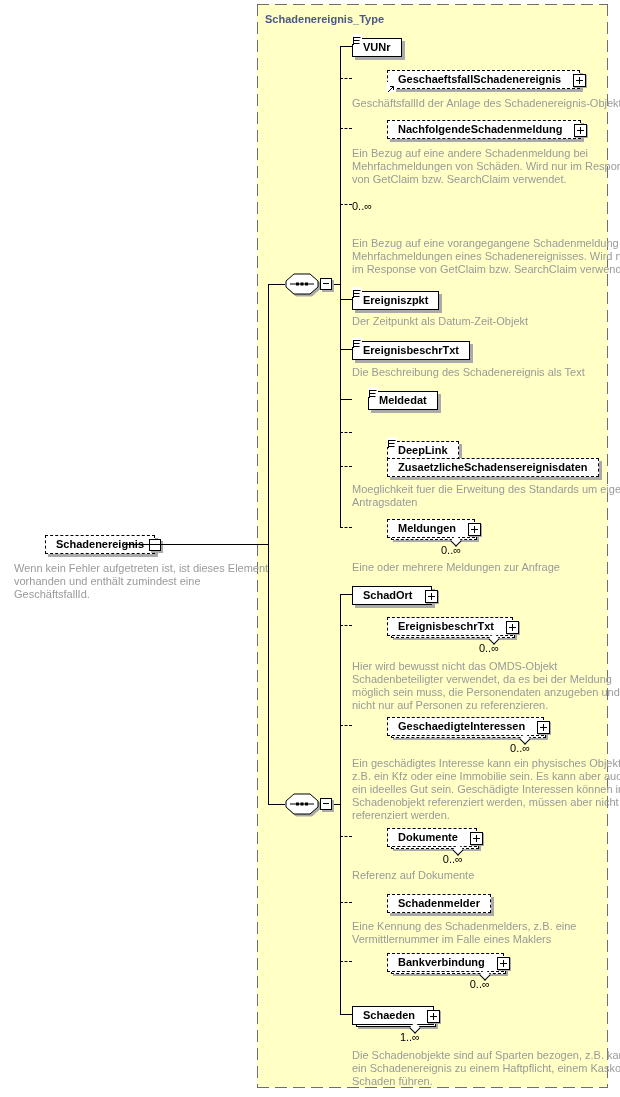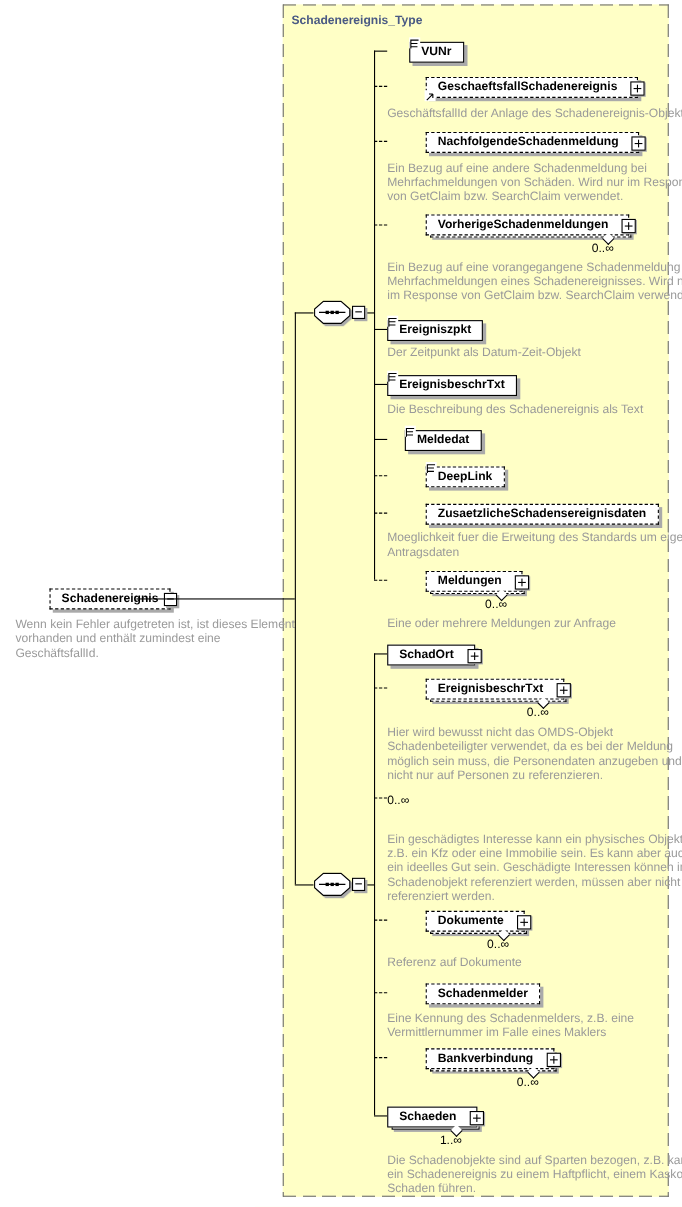--- a/index.html
+++ b/index.html
@@ -106,21 +106,21 @@
 
 <svg class="octa" style="left:285px;top:793px" width="34" height="22" viewBox="0 0 34 22">
   <path d="M9 1 H25 L33 8 V14 L25 21 H9 L1 14 V8 Z" fill="#fff" stroke="#000"></path>
   <line x1="5" y1="11" x2="29" y2="11" stroke="#000"></line>
   <rect x="11" y="9.5" width="3" height="3" fill="#000"></rect>
   <rect x="15.5" y="9.5" width="3" height="3" fill="#000"></rect>
   <rect x="20" y="9.5" width="3" height="3" fill="#000"></rect>
 </svg>
 <span class="minusbox" style="left:320px;top:798px"></span>
 
-<div class="row" style="left:372px;top:37px">
+<div class="row" style="left:352px;top:37px">
   <div class="ebox">
     <span class="lines-icon"><svg width="10" height="10">
           <path d="M1.5 1 V9 M1.5 1.5 H8.5 M1.5 4.5 H7.5 M1.5 7.5 H7.5" stroke="#000" fill="none"></path>
         </svg></span>
     <span>VUNr</span>
   </div>
 </div>
 
 <div class="row" style="left:352px;top:69px">
   <div class="ebox dashed has-plus">
@@ -135,25 +135,20 @@
 
 <div class="row" style="left:352px;top:119px">
   <div class="ebox dashed has-plus">
     <span>NachfolgendeSchadenmeldung</span>
     <span class="plusbox"></span>
   </div>
 </div>
 <div class="anno" style="left:352px;top:147px">Ein Bezug auf eine andere Schadenmeldung bei Mehrfachmeldungen von Schäden. Wird nur im Response von GetClaim bzw. SearchClaim verwendet.</div>
 
 <div class="row" style="left:352px;top:194px">
-  <div class="ebox dashed has-plus rep">
-    <span>VorherigeSchadenmeldungen</span>
-    <span class="plusbox"></span>
-    <span class="rep-mark"></span>
-  </div>
   <span class="card">0..∞</span>
 </div>
 <div class="anno" style="left:352px;top:237px">Ein Bezug auf eine vorangegangene Schadenmeldung bei Mehrfachmeldungen eines Schadenereignisses. Wird nur im Response von GetClaim bzw. SearchClaim verwendet.</div>
 
 <div class="row" style="left:352px;top:290px">
   <div class="ebox">
     <span class="lines-icon"><svg width="10" height="10">
           <path d="M1.5 1 V9 M1.5 1.5 H8.5 M1.5 4.5 H7.5 M1.5 7.5 H7.5" stroke="#000" fill="none"></path>
         </svg></span>
     <span>Ereigniszpkt</span>
@@ -173,21 +168,21 @@
 
 <div class="row" style="left:368px;top:390px">
   <div class="ebox">
     <span class="lines-icon"><svg width="10" height="10">
           <path d="M1.5 1 V9 M1.5 1.5 H8.5 M1.5 4.5 H7.5 M1.5 7.5 H7.5" stroke="#000" fill="none"></path>
         </svg></span>
     <span>Meldedat</span>
   </div>
 </div>
 
-<div class="row" style="left:352px;top:423px">
+<div class="row" style="left:352px;top:440px">
   <div class="ebox dashed">
     <span class="lines-icon"><svg width="10" height="10">
           <path d="M1.5 1 V9 M1.5 1.5 H8.5 M1.5 4.5 H7.5 M1.5 7.5 H7.5" stroke="#000" fill="none"></path>
         </svg></span>
     <span>DeepLink</span>
   </div>
 </div>
 
 <div class="row" style="left:352px;top:457px">
   <div class="ebox dashed">
@@ -217,20 +212,25 @@
   <div class="ebox dashed has-plus rep">
     <span>EreignisbeschrTxt</span>
     <span class="plusbox"></span>
     <span class="rep-mark"></span>
   </div>
   <span class="card">0..∞</span>
 </div>
 <div class="anno" style="left:352px;top:660px">Hier wird bewusst nicht das OMDS-Objekt Schadenbeteiligter verwendet, da es bei der Meldung möglich sein muss, die Personendaten anzugeben und nicht nur auf Personen zu referenzieren.</div>
 
 <div class="row" style="left:352px;top:716px">
+  <div class="ebox dashed has-plus rep">
+    <span>GeschaedigteInteressen</span>
+    <span class="plusbox"></span>
+    <span class="rep-mark"></span>
+  </div>
   <span class="card">0..∞</span>
 </div>
 <div class="anno" style="left:352px;top:757px">Ein geschädigtes Interesse kann ein physisches Objekt, z.B. ein Kfz oder eine Immobilie sein. Es kann aber auch ein ideelles Gut sein. Geschädigte Interessen können im Schadenobjekt referenziert werden, müssen aber nicht referenziert werden.</div>
 
 <div class="row" style="left:352px;top:827px">
   <div class="ebox dashed has-plus rep">
     <span>Dokumente</span>
     <span class="plusbox"></span>
     <span class="rep-mark"></span>
   </div>

